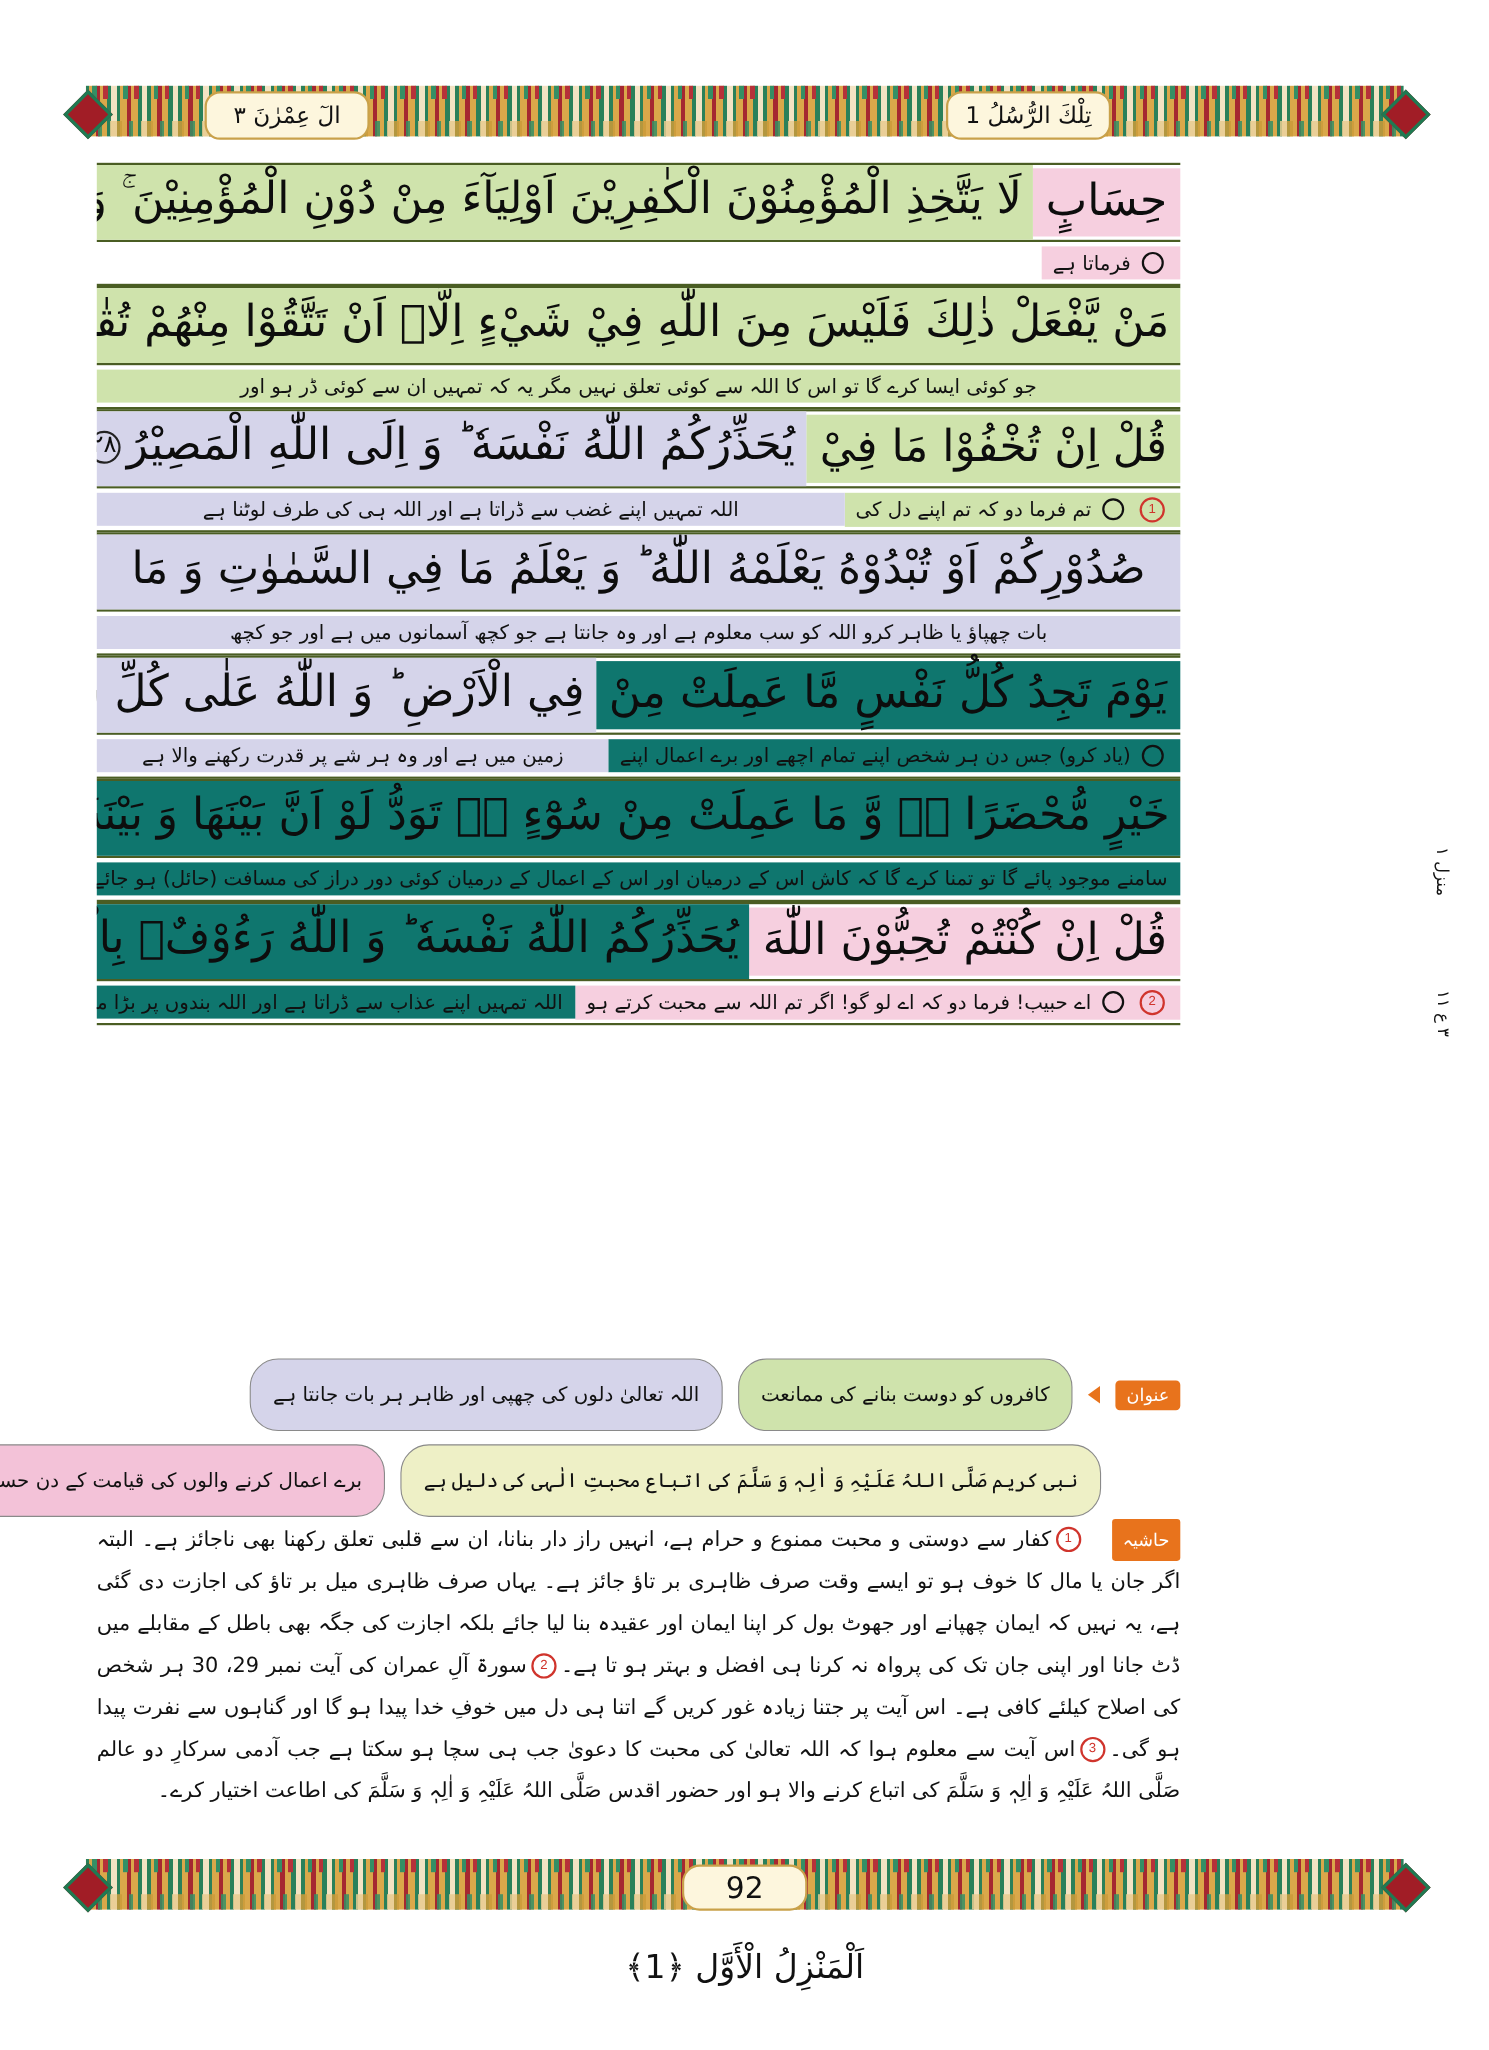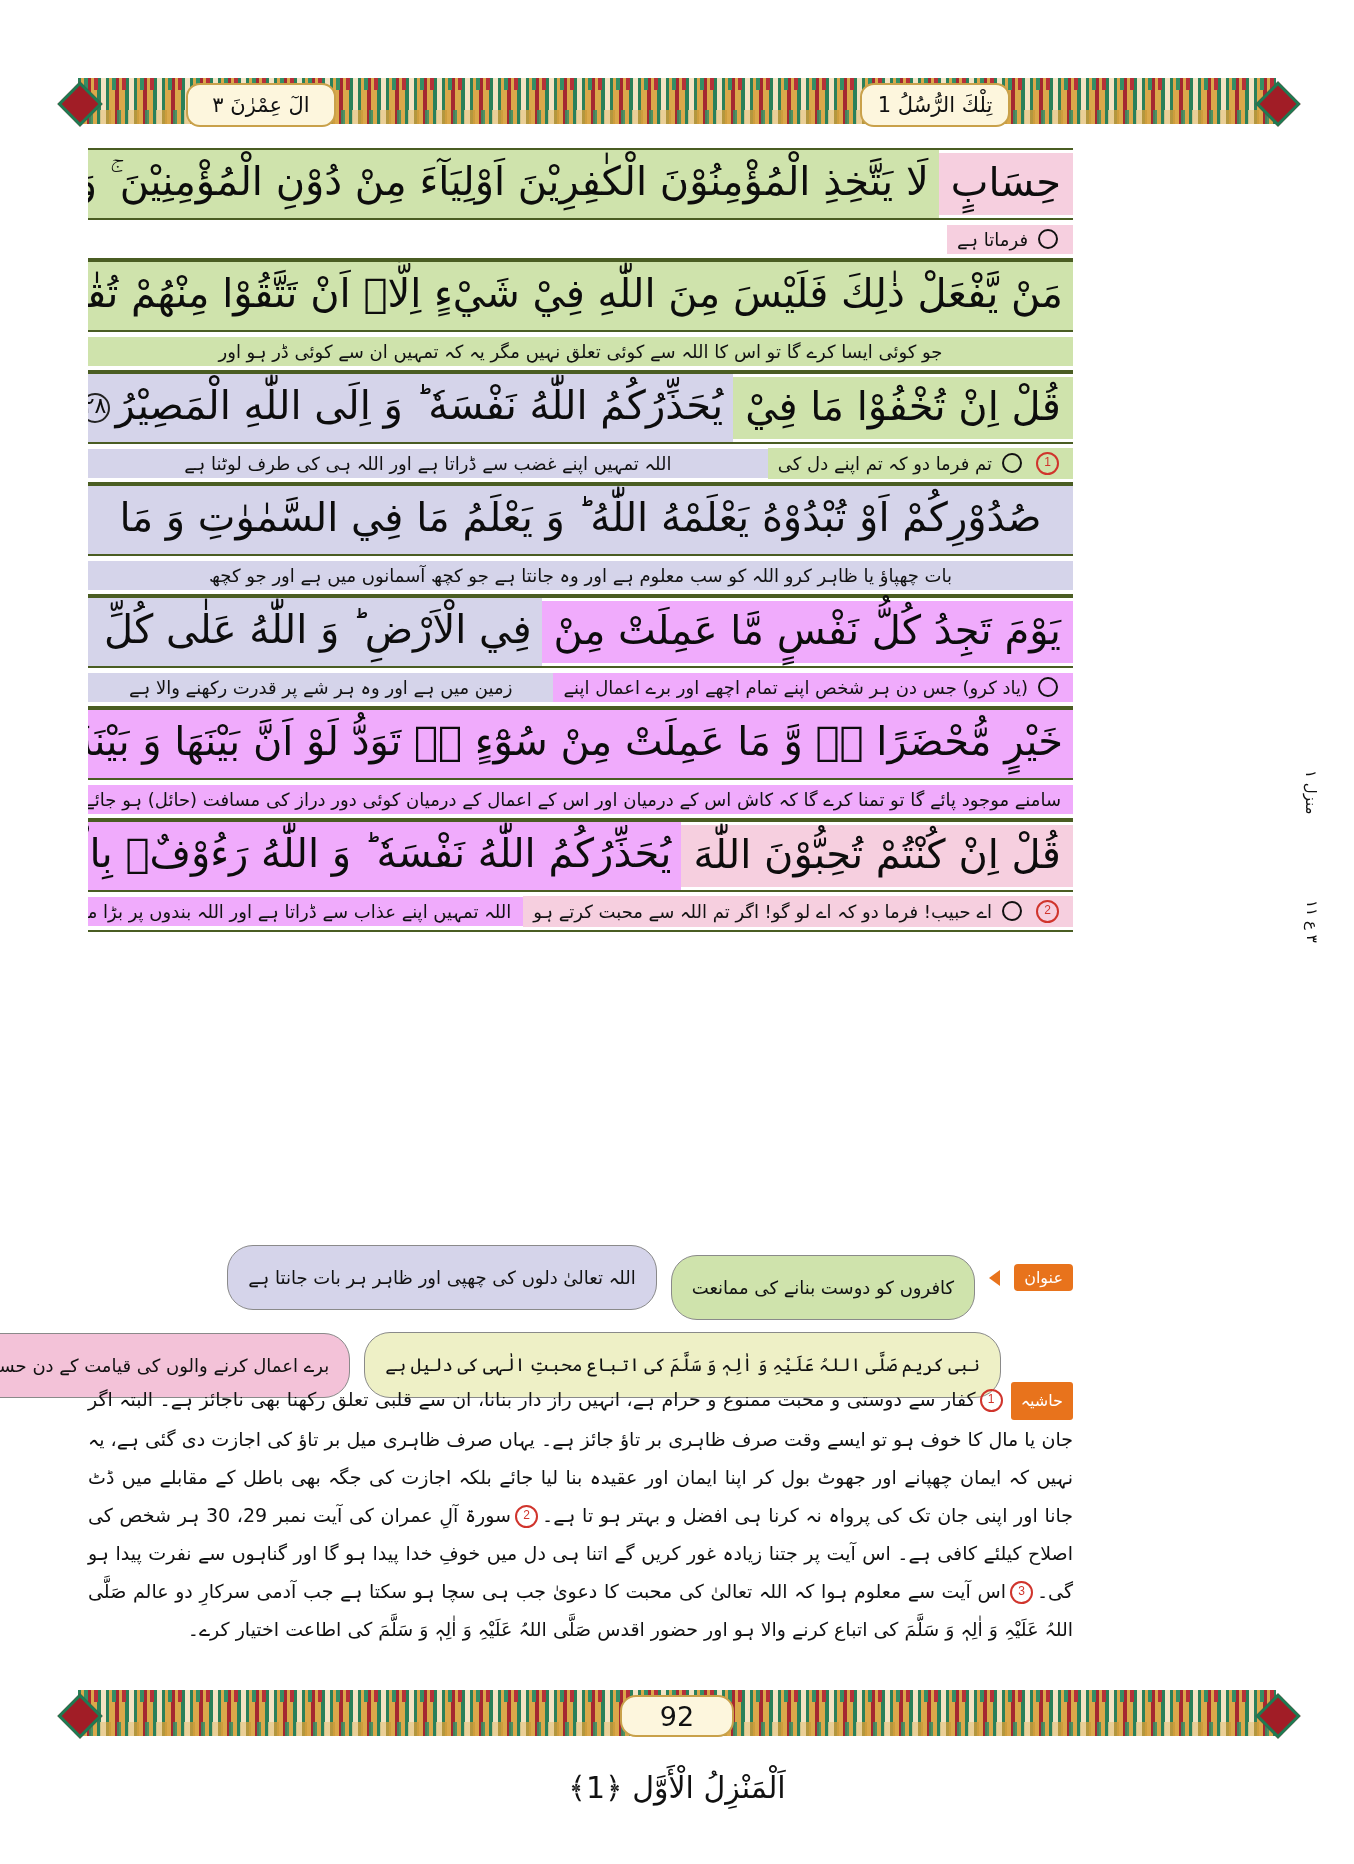--- a/index.html
+++ b/index.html
@@ -112,21 +112,21 @@
   }
   .urdu-tail{
     flex:0 0 auto;font-size:18px;color:#111;direction:rtl;
     padding:4px 10px;white-space:nowrap;
     display:flex;align-items:center;gap:5px;
   }
 
   
   .bg-green{background:#cfe3ac;}
   .bg-lilac{background:#d5d4ea;}
-  .bg-yellow{background:#f0abfc;}
+  .bg-yellow{background:#0f766e;}
   .bg-pink{background:#f6cfdf;}
 
   .ayah-num{
     display:inline-block;
     font-size:22px;
     border:2px solid #222;border-radius:50%;
     width:26px;height:26px;line-height:22px;text-align:center;
     vertical-align:middle;margin:0 6px;
   }
   .circle-mark{
@@ -161,33 +161,33 @@
     font-size:16px;padding:4px 10px;white-space:nowrap;
   }
   .tag-arrow{
     width:0;height:0;border-top:8px solid transparent;border-bottom:8px solid transparent;
     border-right:11px solid #e8731c;
   }
   .pill{
     border-radius:26px;border:1px solid #8a8a8a;
     font-size:18px;padding:21px 20px;white-space:nowrap;color:#111;
   }
-  .pill-green{background:#cfe3ac;margin-top:20px;}
+  .pill-green{background:#cfe3ac;}
   .pill-lilac{background:#d5d4ea;}
   .pill-pink{background:#f3c2d8;}
   .pill-cream{background:#eef0c6;font-family:Liberation Serif, serif;}
 
   
   .footnotes{
     position:absolute;left:88px;top:1380px;width:985px;
     direction:rtl;color:#111;
   }
   .fn-head{
     display:inline-block;background:#e8731c;color:#fff;
-    font-size:16px;padding:3px 10px;border-radius:3px;margin-left:4px;
+    font-size:16px;padding:3px 10px;border-radius:3px;margin-left:24px;
     vertical-align:middle;
   }
   .fn-body{
     font-size:19px;line-height:2.0;text-align:justify;direction:rtl;
   }
   .fn-body p{margin:0;}
 
   
   .footer-text{
     position:absolute;left:0;right:0;top:1770px;

